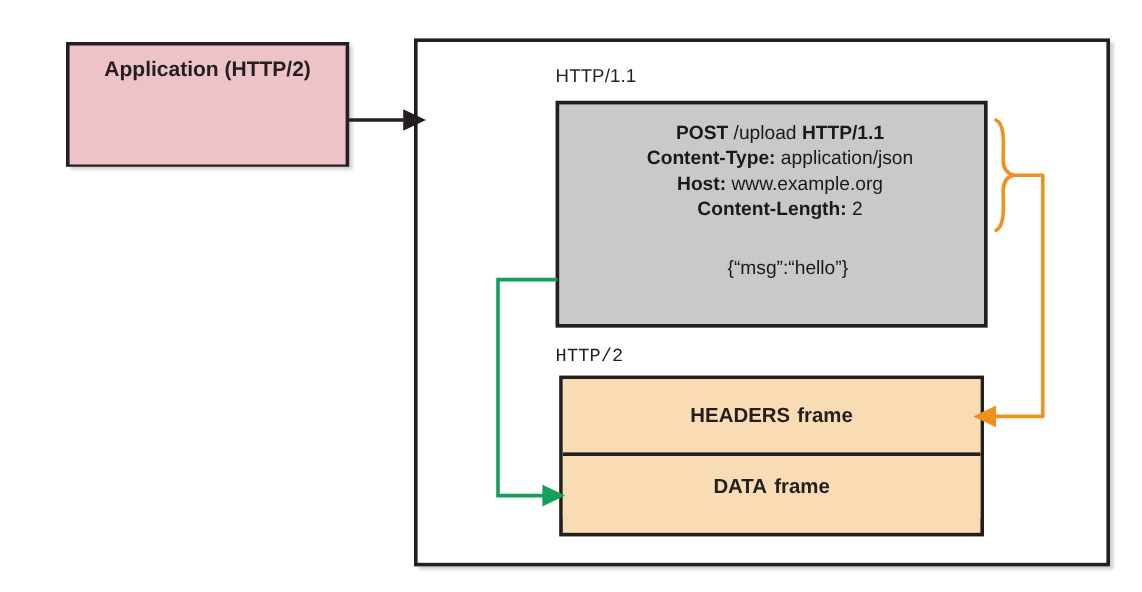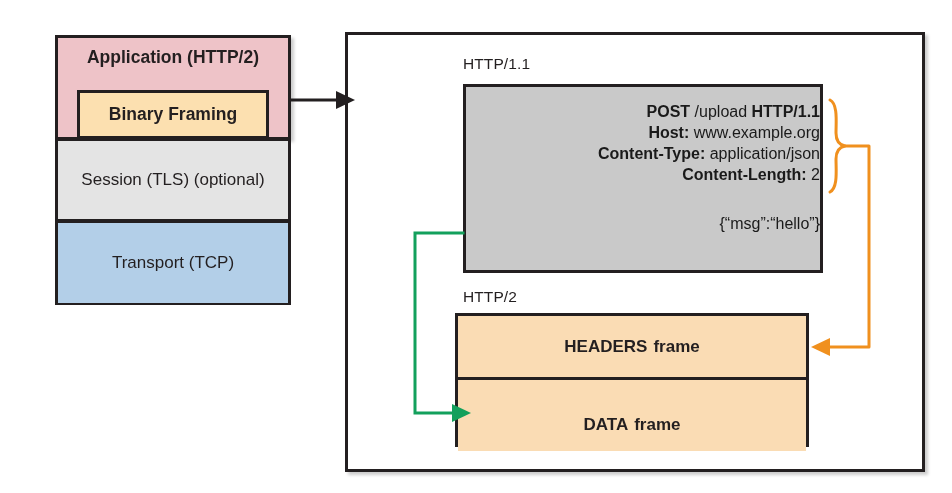--- a/index.html
+++ b/index.html
@@ -107,72 +107,72 @@
 
   
   .caption {
     position: absolute;
     font-size: 15.5px;
     color: #231f20;
     letter-spacing: 0.1px;
     white-space: nowrap;
   }
   #caption-http11 { left: 463px; top: 55px; }
-  #caption-http2  { left: 463px; top: 288px; }
+  #caption-http2  { left: 463px; top: 288px; font-family: Liberation Mono, monospace; }
 
   
   #http11-message {
     position: absolute;
     left: 463px;
     top: 84px;
     width: 360px;
     height: 189px;
     box-sizing: border-box;
     border: 3px solid #231f20;
     background: #c9c9c9;
     padding: 14px 0 0 14px;
     font-size: 16px;
     line-height: 21px;
     color: #1a1a1a;
-    text-align: right;
+    text-align: center;
   }
   #http11-message .hdr-line { white-space: nowrap; }
   #http11-message .hdr-line b { font-weight: bold; }
   #http11-body {
     margin-top: 28px;
     white-space: nowrap;
     font-size: 16px;
     margin-left: 13px;
   }
 
   
   #frames {
     position: absolute;
-    left: 455px;
+    left: 466px;
     top: 313px;
     width: 354px;
     height: 134px;
     box-sizing: border-box;
     border: 3px solid #231f20;
     background: #fadcb4;
   }
   .frame-row {
     position: absolute;
     left: 0;
     width: 100%;
     box-sizing: border-box;
     display: flex;
     align-items: center;
     justify-content: center;
     font-size: 17px;
     color: #231f20;
     background: #fadcb4;
   }
   #frame-headers { top: 0; height: 64px; border-bottom: 3px solid #231f20; }
-  #frame-data    { top: 64px; height: 52px; margin-top: 19px; }
+  #frame-data    { top: 64px; height: 52px; }
   .frame-row .strong { font-weight: bold; }
   .frame-row .weak { font-weight: bold; margin-left: 6px; }
 
   
   #connectors {
     position: absolute;
     left: 0;
     top: 0;
     width: 952px;
     height: 493px;
@@ -183,47 +183,38 @@
 <body>
 
 <div id="stage">
 
   <div id="stack-wrap">
 
     <div class="layer shadow" id="layer-application">
       <span class="layer-label">Application (HTTP/2)</span>
     </div>
 
-    <div id="binary-framing">
-      <span>Binary Framing</span>
-    </div>
-
-    <div class="layer" id="layer-session">
-      <span>Session (TLS) (optional)</span>
-    </div>
-
-    <div class="layer" id="layer-transport">
-      <span>Transport (TCP)</span>
-    </div>
+
+
 
   </div>
 
   <div id="outer-container" class="shadow"></div>
 
   <div class="caption" id="caption-http11">HTTP/1.1</div>
 
   <div id="http11-message">
     <div class="hdr-line">
       <b>POST</b><span> </span><span>/upload</span><span> </span><b>HTTP/1.1</b>
     </div>
     <div class="hdr-line">
+      <b>Content-Type:</b><span> </span><span>application/json</span>
+    </div>
+    <div class="hdr-line">
       <b>Host:</b><span> </span><span>www.example.org</span>
-    </div>
-    <div class="hdr-line">
-      <b>Content-Type:</b><span> </span><span>application/json</span>
     </div>
     <div class="hdr-line">
       <b>Content-Length:</b><span> </span><span>2</span>
     </div>
     <div id="http11-body">{“msg”:“hello”}</div>
   </div>
 
   <div class="caption" id="caption-http2">HTTP/2</div>
 
   <div id="frames">

